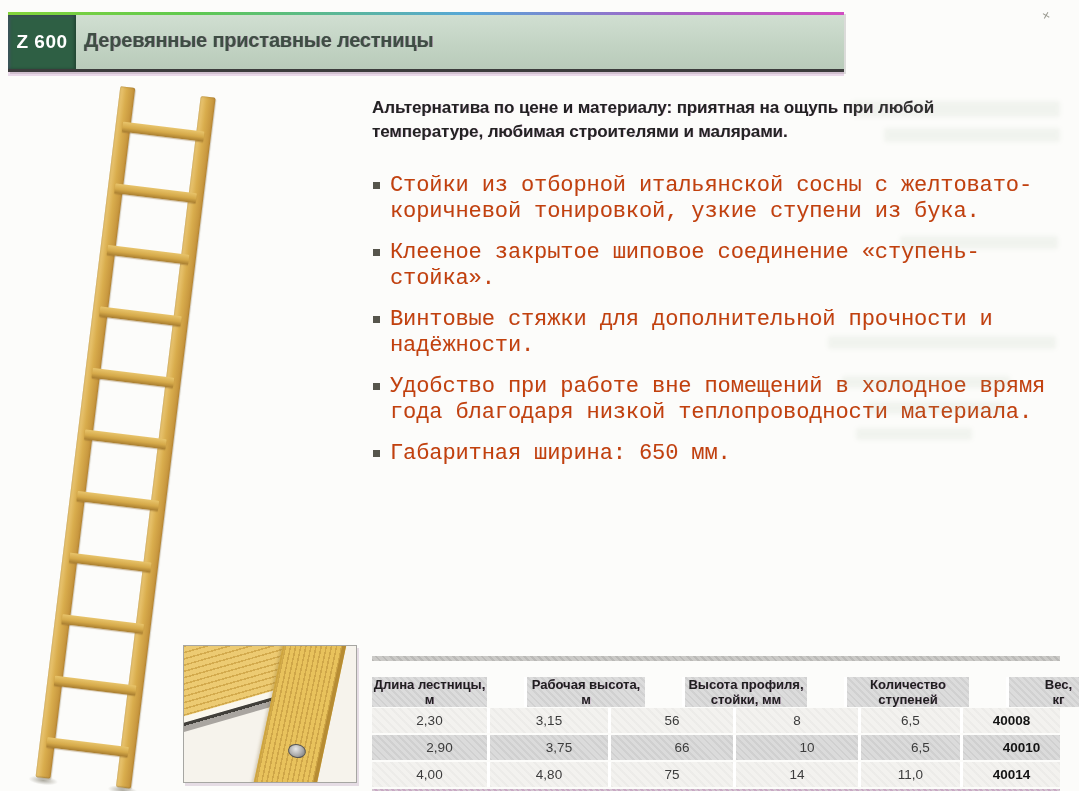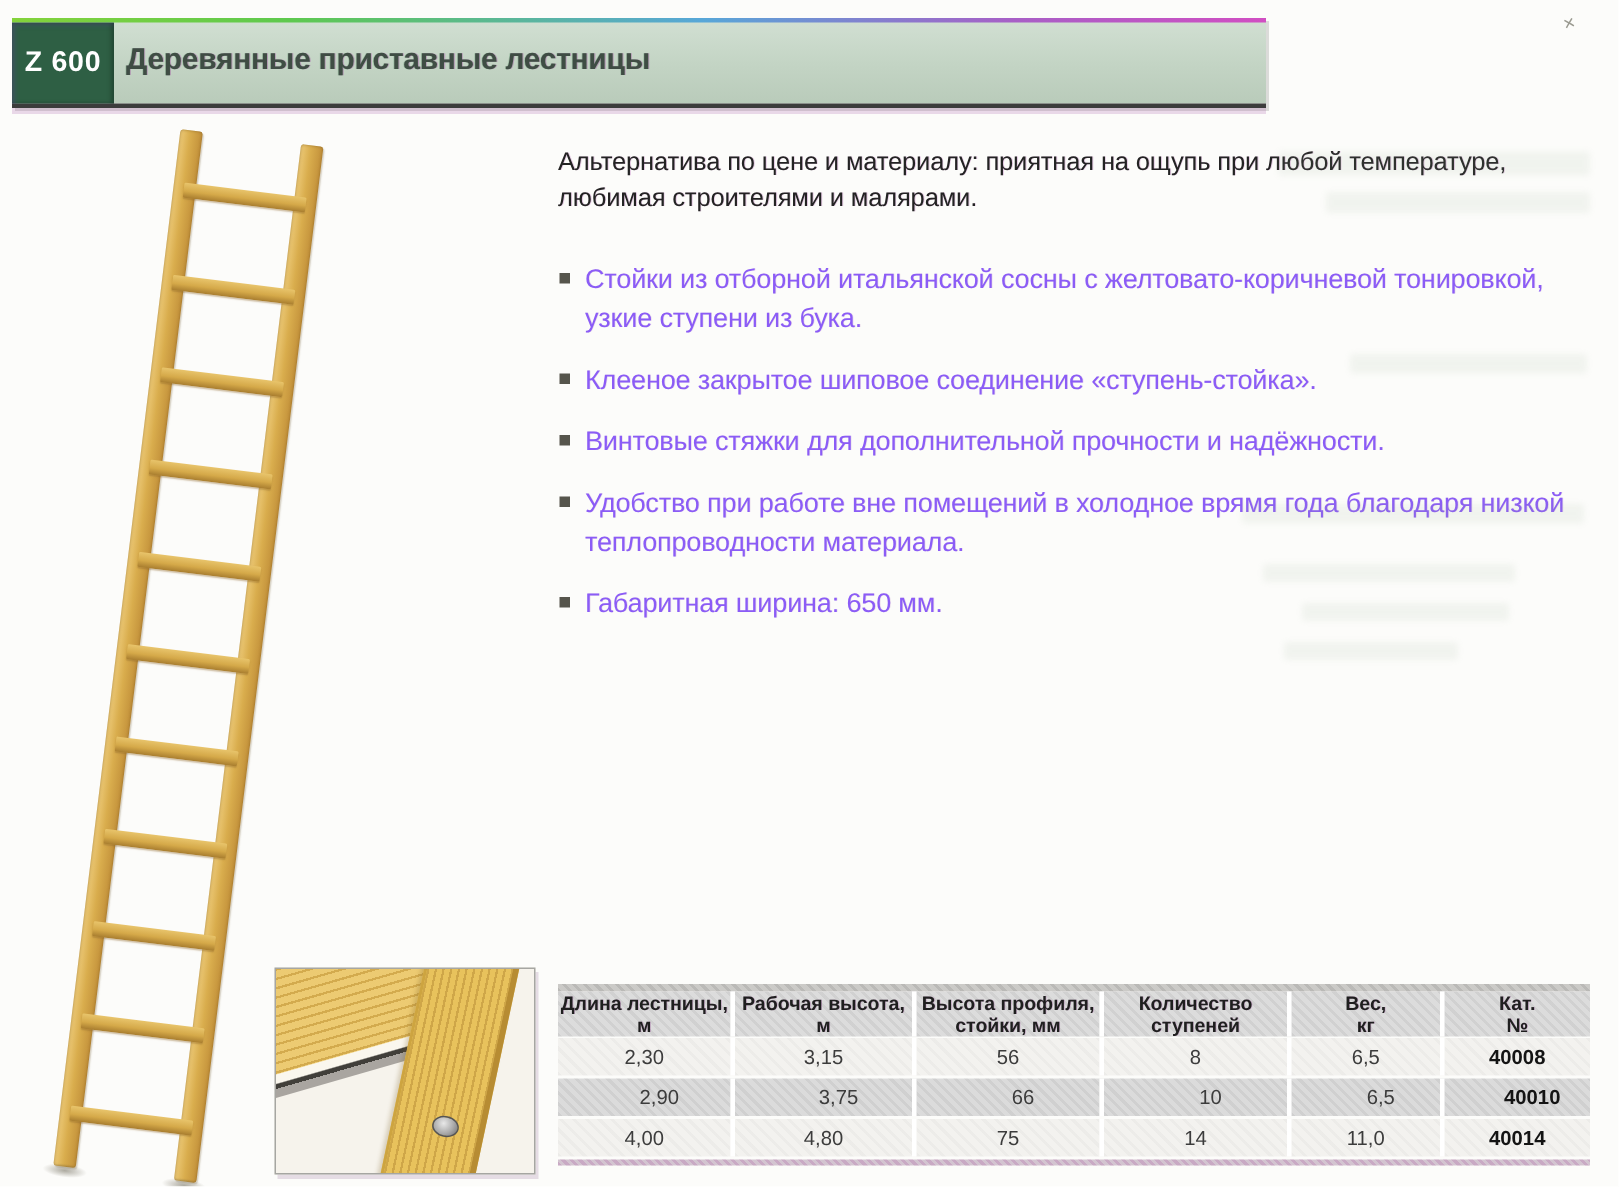--- a/index.html
+++ b/index.html
@@ -86,44 +86,45 @@
   }
   .dp-screw{
     position:absolute;left:104px;top:98px;width:16px;height:12px;border-radius:50%;
     background:radial-gradient(circle at 40% 35%, #e8e8e8 0%, #a9a9a9 55%, #6d6d6d 100%);
     border:1px solid #555;transform:rotate(12deg);
   }
 
   
   .intro{
     position:absolute;left:372px;top:96px;width:662px;
-    font-size:17px;font-weight:normal;color:#232323;line-height:24px;letter-spacing:-0.1px;
+    font-size:17px;font-weight:bold;color:#232323;line-height:24px;letter-spacing:-0.1px;
     text-shadow:0.6px 0 rgba(150,30,150,0.22);
   }
   .bullets{
     position:absolute;left:372px;top:173px;width:684px;
     list-style:none;margin:0;padding:0;
   }
   .bullets li{
     position:relative;padding-left:18px;margin-bottom:15px;
-    font-size:18px;line-height:26px;color:#8b5cf6;letter-spacing:-0.1px;
+    font-size:22px;line-height:26px;color:#c2410c;letter-spacing:-0.1px;
     text-shadow:0.5px 0 rgba(130,40,150,0.15);
+    font-family:Liberation Mono, monospace;
   }
   .bullets .marker{
     position:absolute;left:1px;top:9px;width:7px;height:7px;background:#56554c;
   }
 
   
   .spec-table{position:absolute;left:372px;top:656px;width:688px;}
   .t-top{height:5px;background:#cbcac7;
     background-image:repeating-linear-gradient(45deg, rgba(90,90,90,0.15) 0 2px, transparent 2px 5px);}
   .t-row{display:grid;grid-template-columns:115px 121px 125px 125px 102px 100px;}
   .t-row .cell{border-left:3px solid #ffffff;}
   .t-row .cell:first-child{border-left:none;}
-  .t-head{height:28px;margin-top:0;}
+  .t-head{height:28px;margin-top:16px;gap:37px;}
   .t-head .cell{
     background:#dcdcdc;
     background-image:repeating-linear-gradient(45deg, rgba(110,110,110,0.10) 0 2px, transparent 2px 5px);
     display:flex;flex-direction:column;align-items:center;justify-content:center;
     font-size:13px;font-weight:bold;line-height:15px;color:#1f1f1f;text-align:center;
     text-shadow:0.5px 0 rgba(150,40,150,0.25);
   }
   .t-body{height:25px;margin-top:3px;}
   .t-body + .t-body{margin-top:2px;}
   .t-body .cell{

